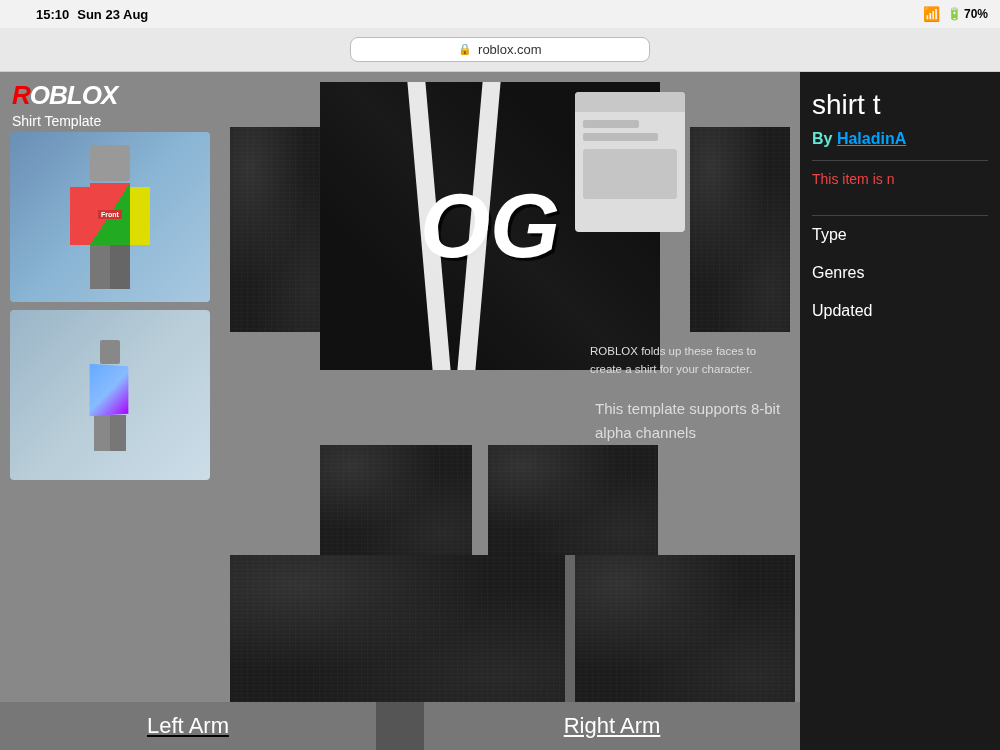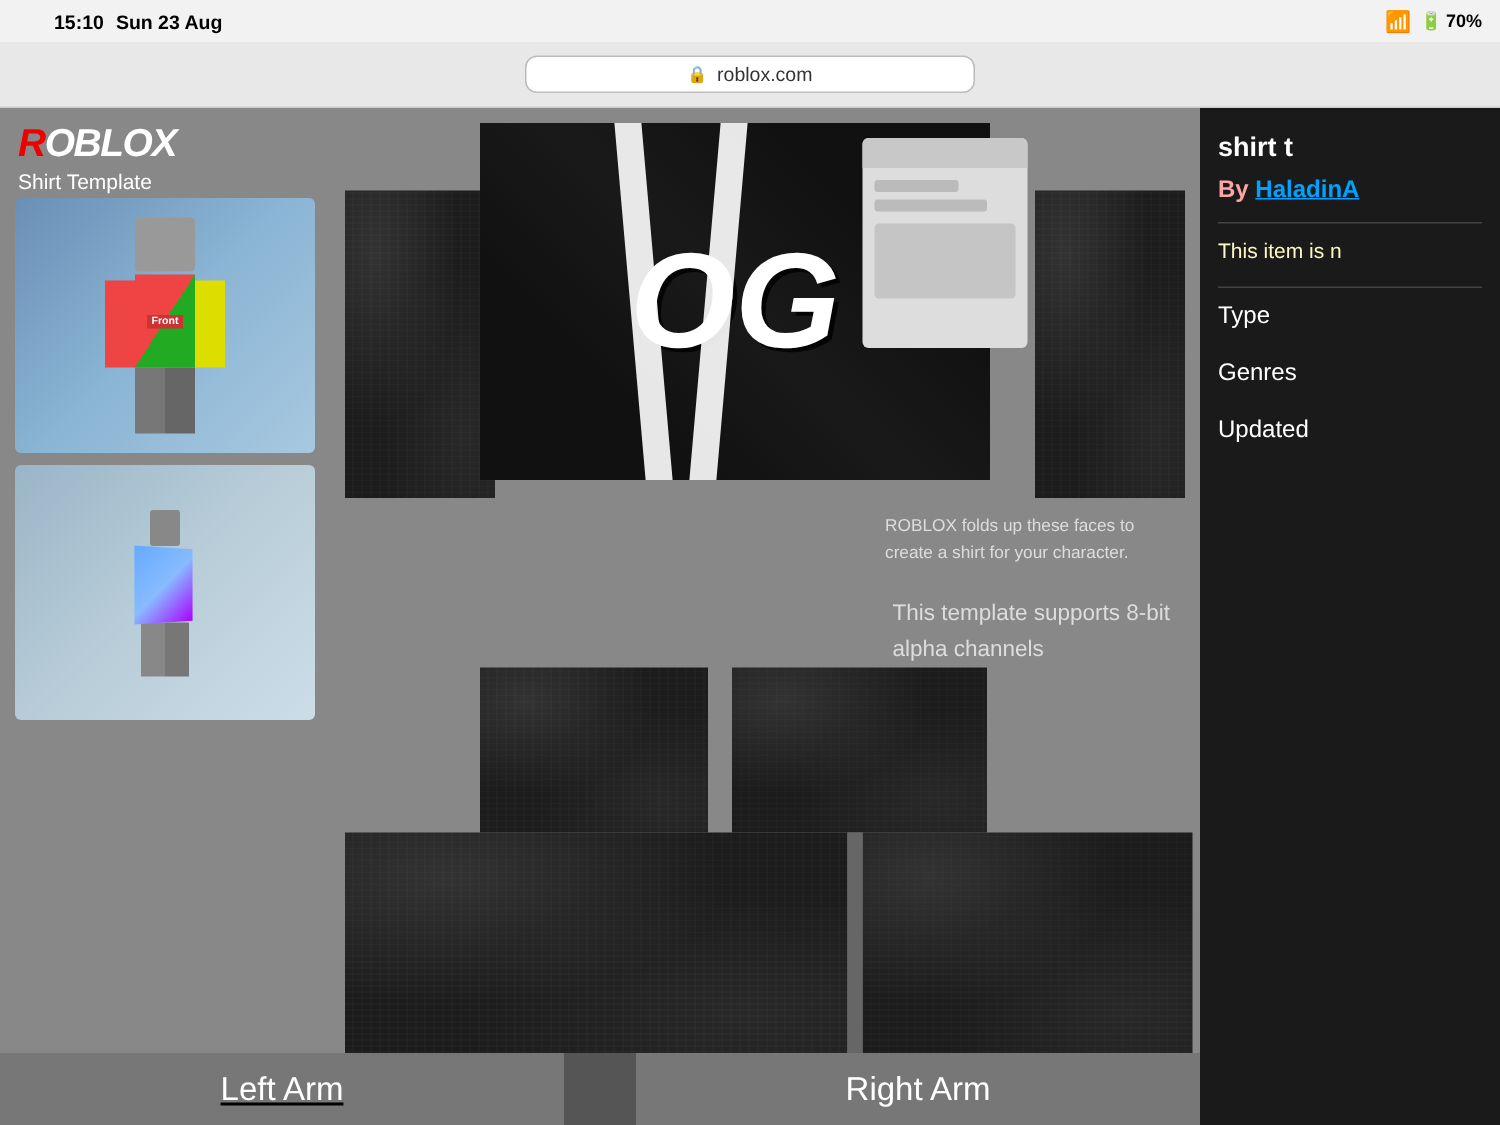--- a/index.html
+++ b/index.html
@@ -183,48 +183,48 @@
     
     .info-panel {
       width: 200px;
       height: 100%;
       background: #1a1a1a;
       color: #fff;
       padding: 16px 12px;
     }
 
     .item-title {
-      font-size: 18px;
-      font-weight: 700;
+      font-size: 28px;
+      font-weight: 400;
       color: #fff;
       margin-bottom: 8px;
       line-height: 1.2;
     }
 
     .item-author {
       font-size: 16px;
       color: #ccc;
       margin-bottom: 12px;
     }
 
     .item-author span {
-      color: #fca5a5;
+      color: #5eead4;
       font-weight: 600;
     }
 
     .divider {
       height: 1px;
       background: #444;
       margin: 10px 0;
     }
 
     .item-description-text {
       font-size: 14px;
-      color: #fef9c3;
-      margin-bottom: 16px;
+      color: #ef4444;
+      margin-bottom: 28px;
     }
 
     .info-row {
       margin-bottom: 20px;
     }
 
     .info-label {
       font-size: 16px;
       color: #fff;
       font-weight: 500;
@@ -323,21 +323,21 @@
     </div>
 
     <div class="shirt-design-container">
 
       <div style="position:absolute; top:12px; left:50%; transform:translateX(-20%); color:#eee; font-size:28px; font-weight:300; letter-spacing:2px;">Torso</div>
 
       <div style="position:absolute; top:55px; left:0; width:100px; height:205px;" class="pattern-dark"></div>
 
       <div style="position:absolute; top:55px; right:10px; width:100px; height:205px;" class="pattern-dark"></div>
 
-      <div style="position:absolute; top:10px; left:90px; width:340px; height:238px; background:#0d0d0d; display:flex; align-items:center; justify-content:center; overflow:hidden;">
+      <div style="position:absolute; top:10px; left:90px; width:340px; height:288px; background:#0d0d0d; display:flex; align-items:center; justify-content:center; overflow:hidden;">
 
         <div style="position:absolute; inset:0; background:linear-gradient(45deg, #111 25%, #1a1a1a 50%, #111 75%); opacity:0.95;"></div>
 
         <span style="position:relative; font-size:90px; font-weight:900; color:#fff; font-style:italic; text-shadow:3px 3px 0 rgba(0,0,0,0.8); z-index:2;">OG</span>
 
         <div style="position:absolute; top:0; left:100px; width:18px; height:100%; background:#fff; opacity:0.9; transform:skewX(5deg); z-index:3;"></div>
         <div style="position:absolute; top:0; left:150px; width:18px; height:100%; background:#fff; opacity:0.9; transform:skewX(-5deg); z-index:3;"></div>
       </div>
 
       <div style="position:absolute; top:20px; right:115px; width:110px; height:140px; background:#ddd; border-radius:4px; z-index:5;">
@@ -362,21 +362,21 @@
 
       <div style="position:absolute; bottom:45px; left:335px; width:10px; height:150px; background:#666;"></div>
     </div>
 
     <div style="position:absolute; bottom:0; left:0; right:0; height:48px; background:#777; display:flex; align-items:center;">
       <div style="flex:1; display:flex; align-items:center; justify-content:center;text-decoration:underline;">
         <span style="color:#fff; font-size:22px; font-weight:400;">Left Arm</span>
       </div>
       <div style="width:48px; background:#555; height:100%;"></div>
       <div style="flex:1; display:flex; align-items:center; justify-content:center;">
-        <span style="color:#fff; font-size:22px; font-weight:400;">Right Arm</span>
+        <span style="color:#fff; font-size:22px; font-weight:400;text-decoration:underline;">Right Arm</span>
       </div>
     </div>
 
   </div>
 
   <div class="info-panel">
     <div class="item-title">shirt t</div>
 
     <div class="item-author">
       <span>By</span>

